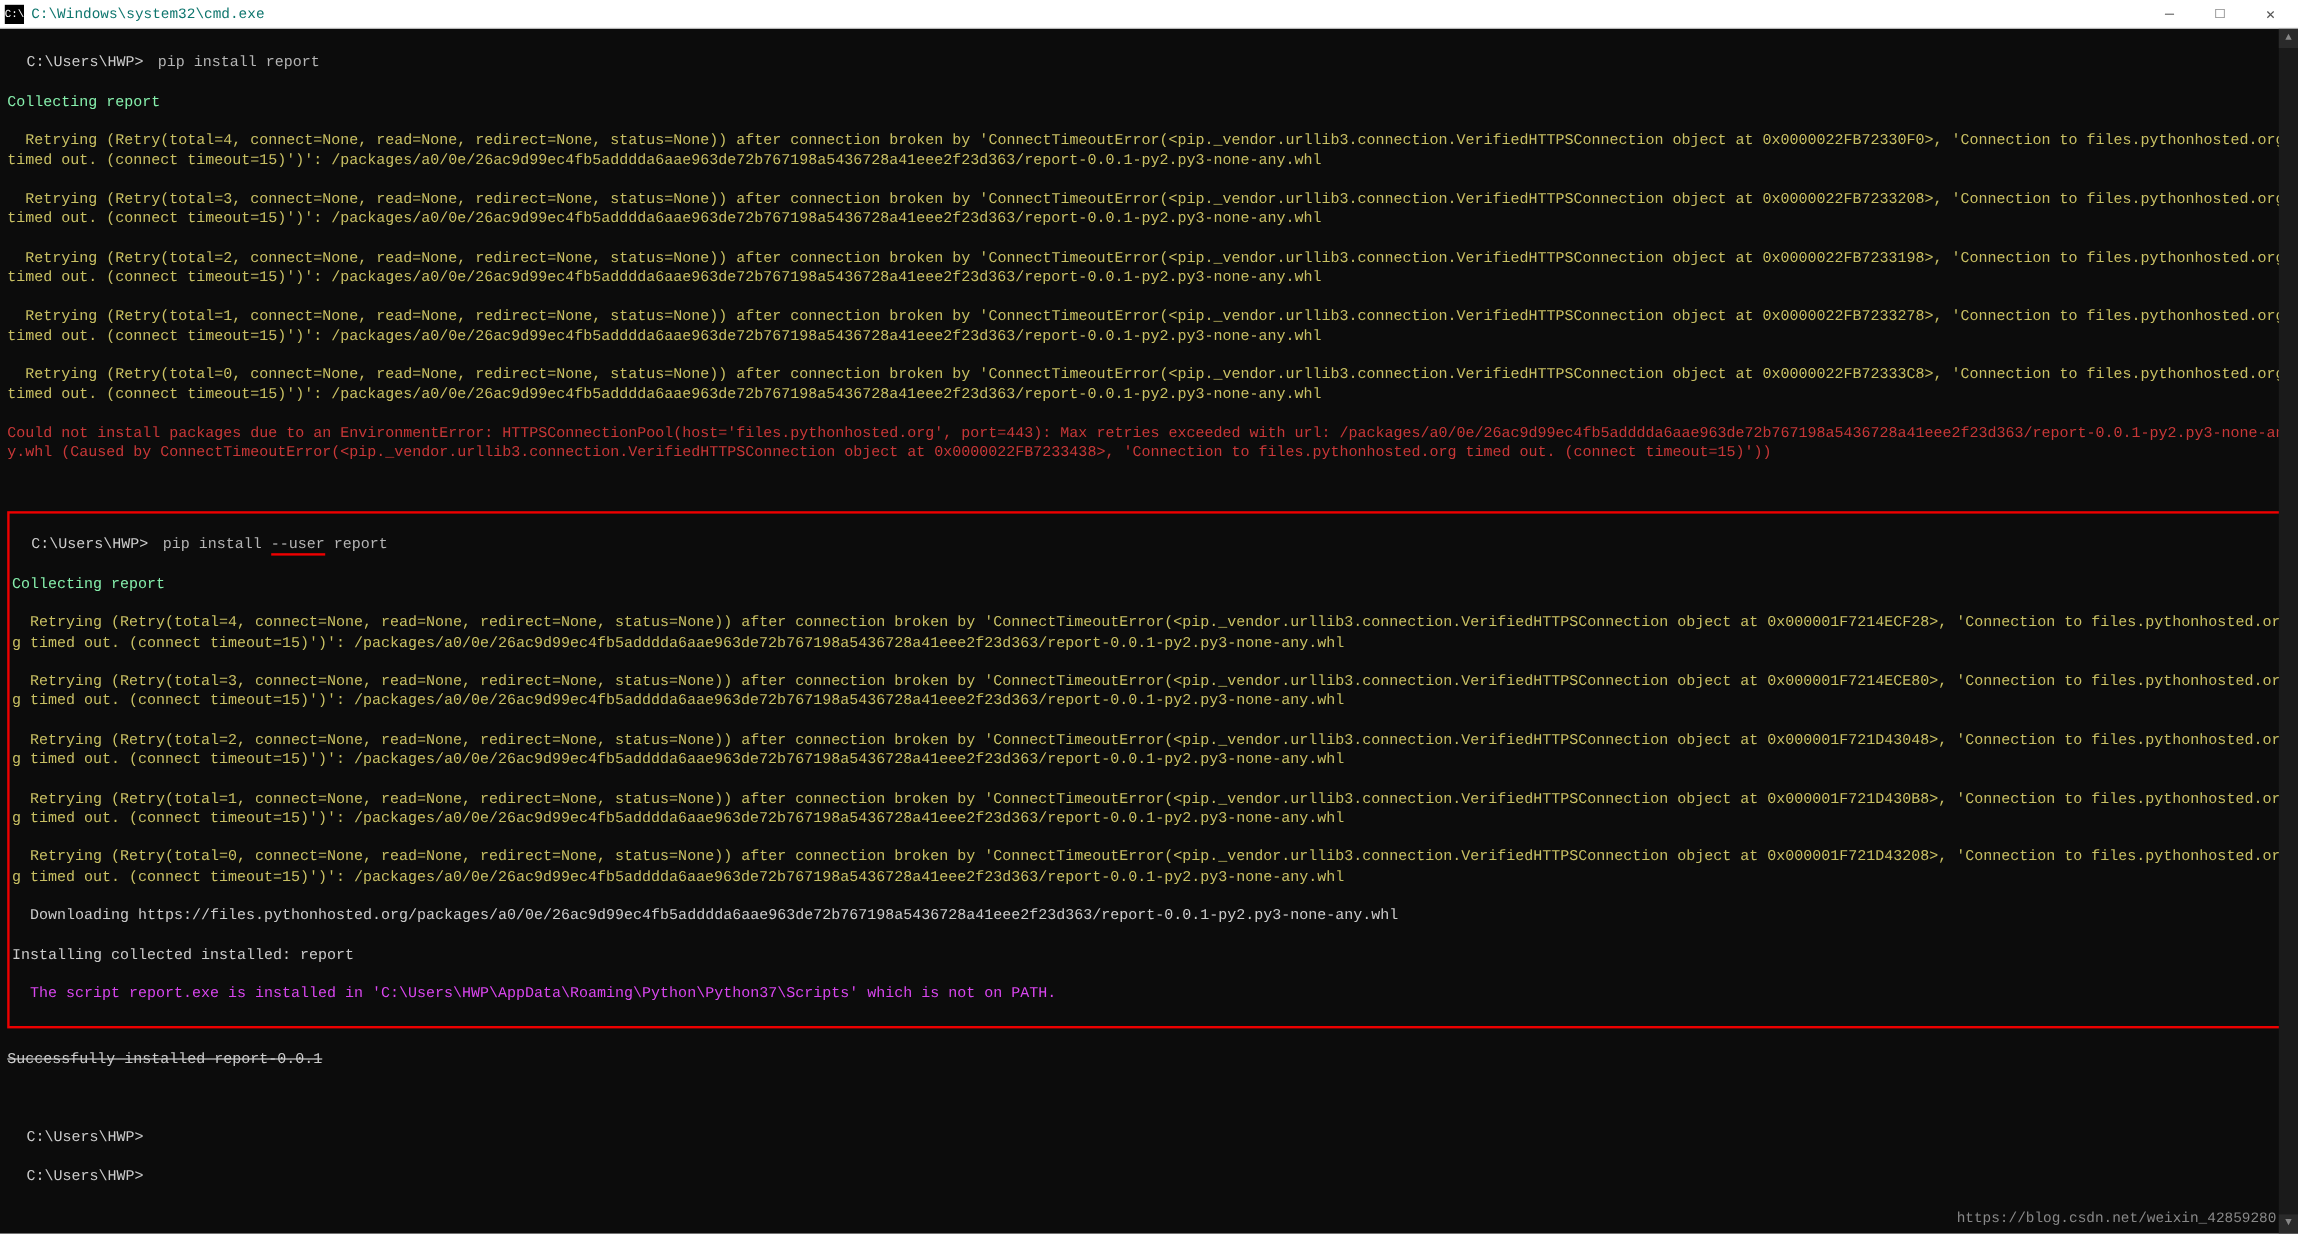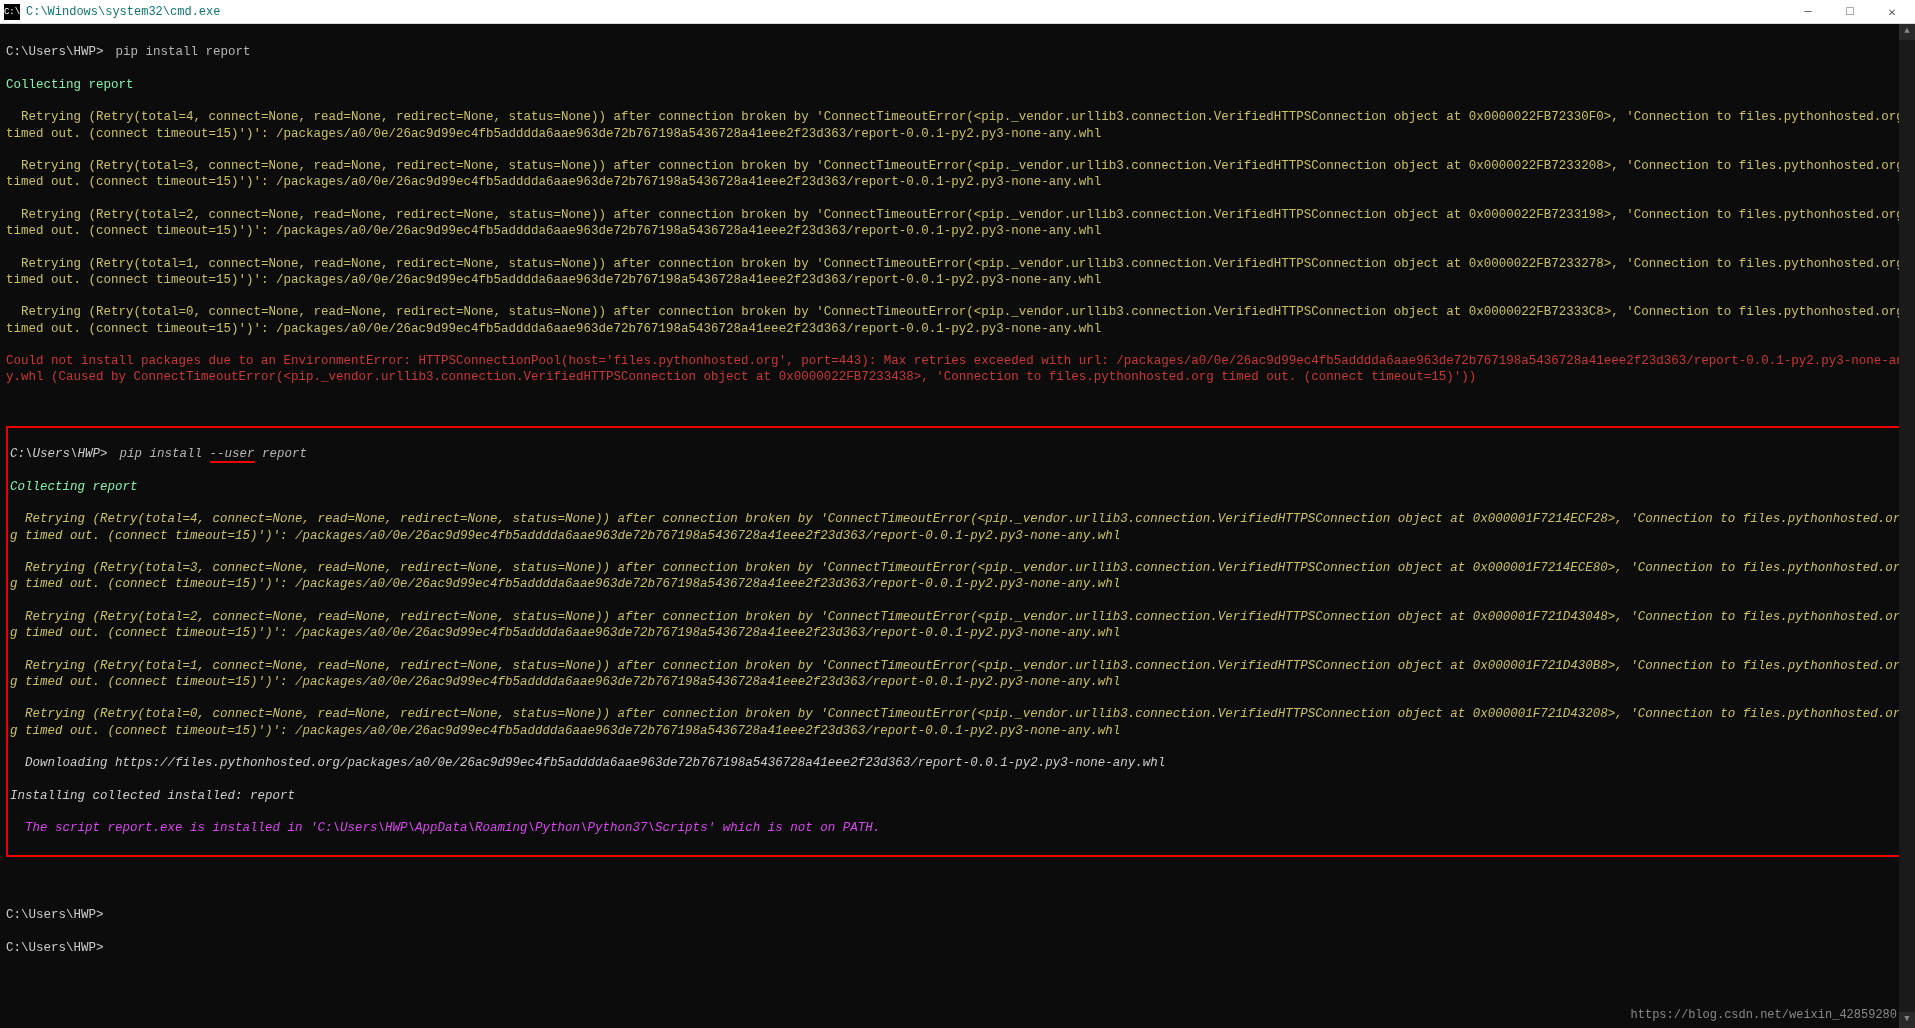--- a/index.html
+++ b/index.html
@@ -37,35 +37,34 @@
   background: #0c0c0c;
   color: #ccc;
   position: relative;
   height: calc(1028px - 24px);
   padding: 4px 6px;
   line-height: 1.3;
   white-space: pre-wrap;
   word-break: break-all;
   overflow: hidden;
 }
-.c-prompt { color: #ccc; }
+.c-prompt { color: #ccc; margin-left: 16px; }
 .c-cmd { color: #b5b5b5; margin-left: 12px; }
 .c-collecting { color: #86efac; }
 .c-retry { color: #c9c063; }
 .c-error { color: #c93838; }
 .c-download { color: #ccc; }
 .c-install { color: #ccc; }
 .c-warn { color: #d946ef; }
 .c-success { color: #ccc; text-decoration: line-through; }
 .redbox {
   border: 2px solid #e00;
   padding: 2px 2px;
   margin-top: 8px;
   margin-bottom: 2px;
-  font-style: italic;
 }
 .underline-red { border-bottom: 2px solid #e00; padding-bottom: 0; }
 .scrollbar {
   position: absolute;
   right: 0;
   top: 0;
   width: 16px;
   height: 100%;
   background: #1a1a1a;
 }
@@ -117,20 +116,21 @@
 <div class="c-collecting">Collecting report</div>
 <div class="c-retry">  Retrying (Retry(total=4, connect=None, read=None, redirect=None, status=None)) after connection broken by 'ConnectTimeoutError(&lt;pip._vendor.urllib3.connection.VerifiedHTTPSConnection object at 0x000001F7214ECF28&gt;, 'Connection to files.pythonhosted.org timed out. (connect timeout=15)')': /packages/a0/0e/26ac9d99ec4fb5adddda6aae963de72b767198a5436728a41eee2f23d363/report-0.0.1-py2.py3-none-any.whl</div>
 <div class="c-retry">  Retrying (Retry(total=3, connect=None, read=None, redirect=None, status=None)) after connection broken by 'ConnectTimeoutError(&lt;pip._vendor.urllib3.connection.VerifiedHTTPSConnection object at 0x000001F7214ECE80&gt;, 'Connection to files.pythonhosted.org timed out. (connect timeout=15)')': /packages/a0/0e/26ac9d99ec4fb5adddda6aae963de72b767198a5436728a41eee2f23d363/report-0.0.1-py2.py3-none-any.whl</div>
 <div class="c-retry">  Retrying (Retry(total=2, connect=None, read=None, redirect=None, status=None)) after connection broken by 'ConnectTimeoutError(&lt;pip._vendor.urllib3.connection.VerifiedHTTPSConnection object at 0x000001F721D43048&gt;, 'Connection to files.pythonhosted.org timed out. (connect timeout=15)')': /packages/a0/0e/26ac9d99ec4fb5adddda6aae963de72b767198a5436728a41eee2f23d363/report-0.0.1-py2.py3-none-any.whl</div>
 <div class="c-retry">  Retrying (Retry(total=1, connect=None, read=None, redirect=None, status=None)) after connection broken by 'ConnectTimeoutError(&lt;pip._vendor.urllib3.connection.VerifiedHTTPSConnection object at 0x000001F721D430B8&gt;, 'Connection to files.pythonhosted.org timed out. (connect timeout=15)')': /packages/a0/0e/26ac9d99ec4fb5adddda6aae963de72b767198a5436728a41eee2f23d363/report-0.0.1-py2.py3-none-any.whl</div>
 <div class="c-retry">  Retrying (Retry(total=0, connect=None, read=None, redirect=None, status=None)) after connection broken by 'ConnectTimeoutError(&lt;pip._vendor.urllib3.connection.VerifiedHTTPSConnection object at 0x000001F721D43208&gt;, 'Connection to files.pythonhosted.org timed out. (connect timeout=15)')': /packages/a0/0e/26ac9d99ec4fb5adddda6aae963de72b767198a5436728a41eee2f23d363/report-0.0.1-py2.py3-none-any.whl</div>
 <div class="c-download">  Downloading https://files.pythonhosted.org/packages/a0/0e/26ac9d99ec4fb5adddda6aae963de72b767198a5436728a41eee2f23d363/report-0.0.1-py2.py3-none-any.whl</div>
 <div class="c-install">Installing collected installed: report</div>
 <div class="c-warn">  The script report.exe is installed in 'C:\Users\HWP\AppData\Roaming\Python\Python37\Scripts' which is not on PATH.</div>
 </div>
+<div class="c-success">Successfully installed report-0.0.1</div>
 <div>&nbsp;</div>
 <div class="c-prompt">C:\Users\HWP&gt;</div>
 <div class="c-prompt">C:\Users\HWP&gt;</div>
 
 
 
 <div class="scrollbar">
   <div class="scroll-arrow top">▲</div>
   <div class="scroll-arrow bot">▼</div>
 </div>

